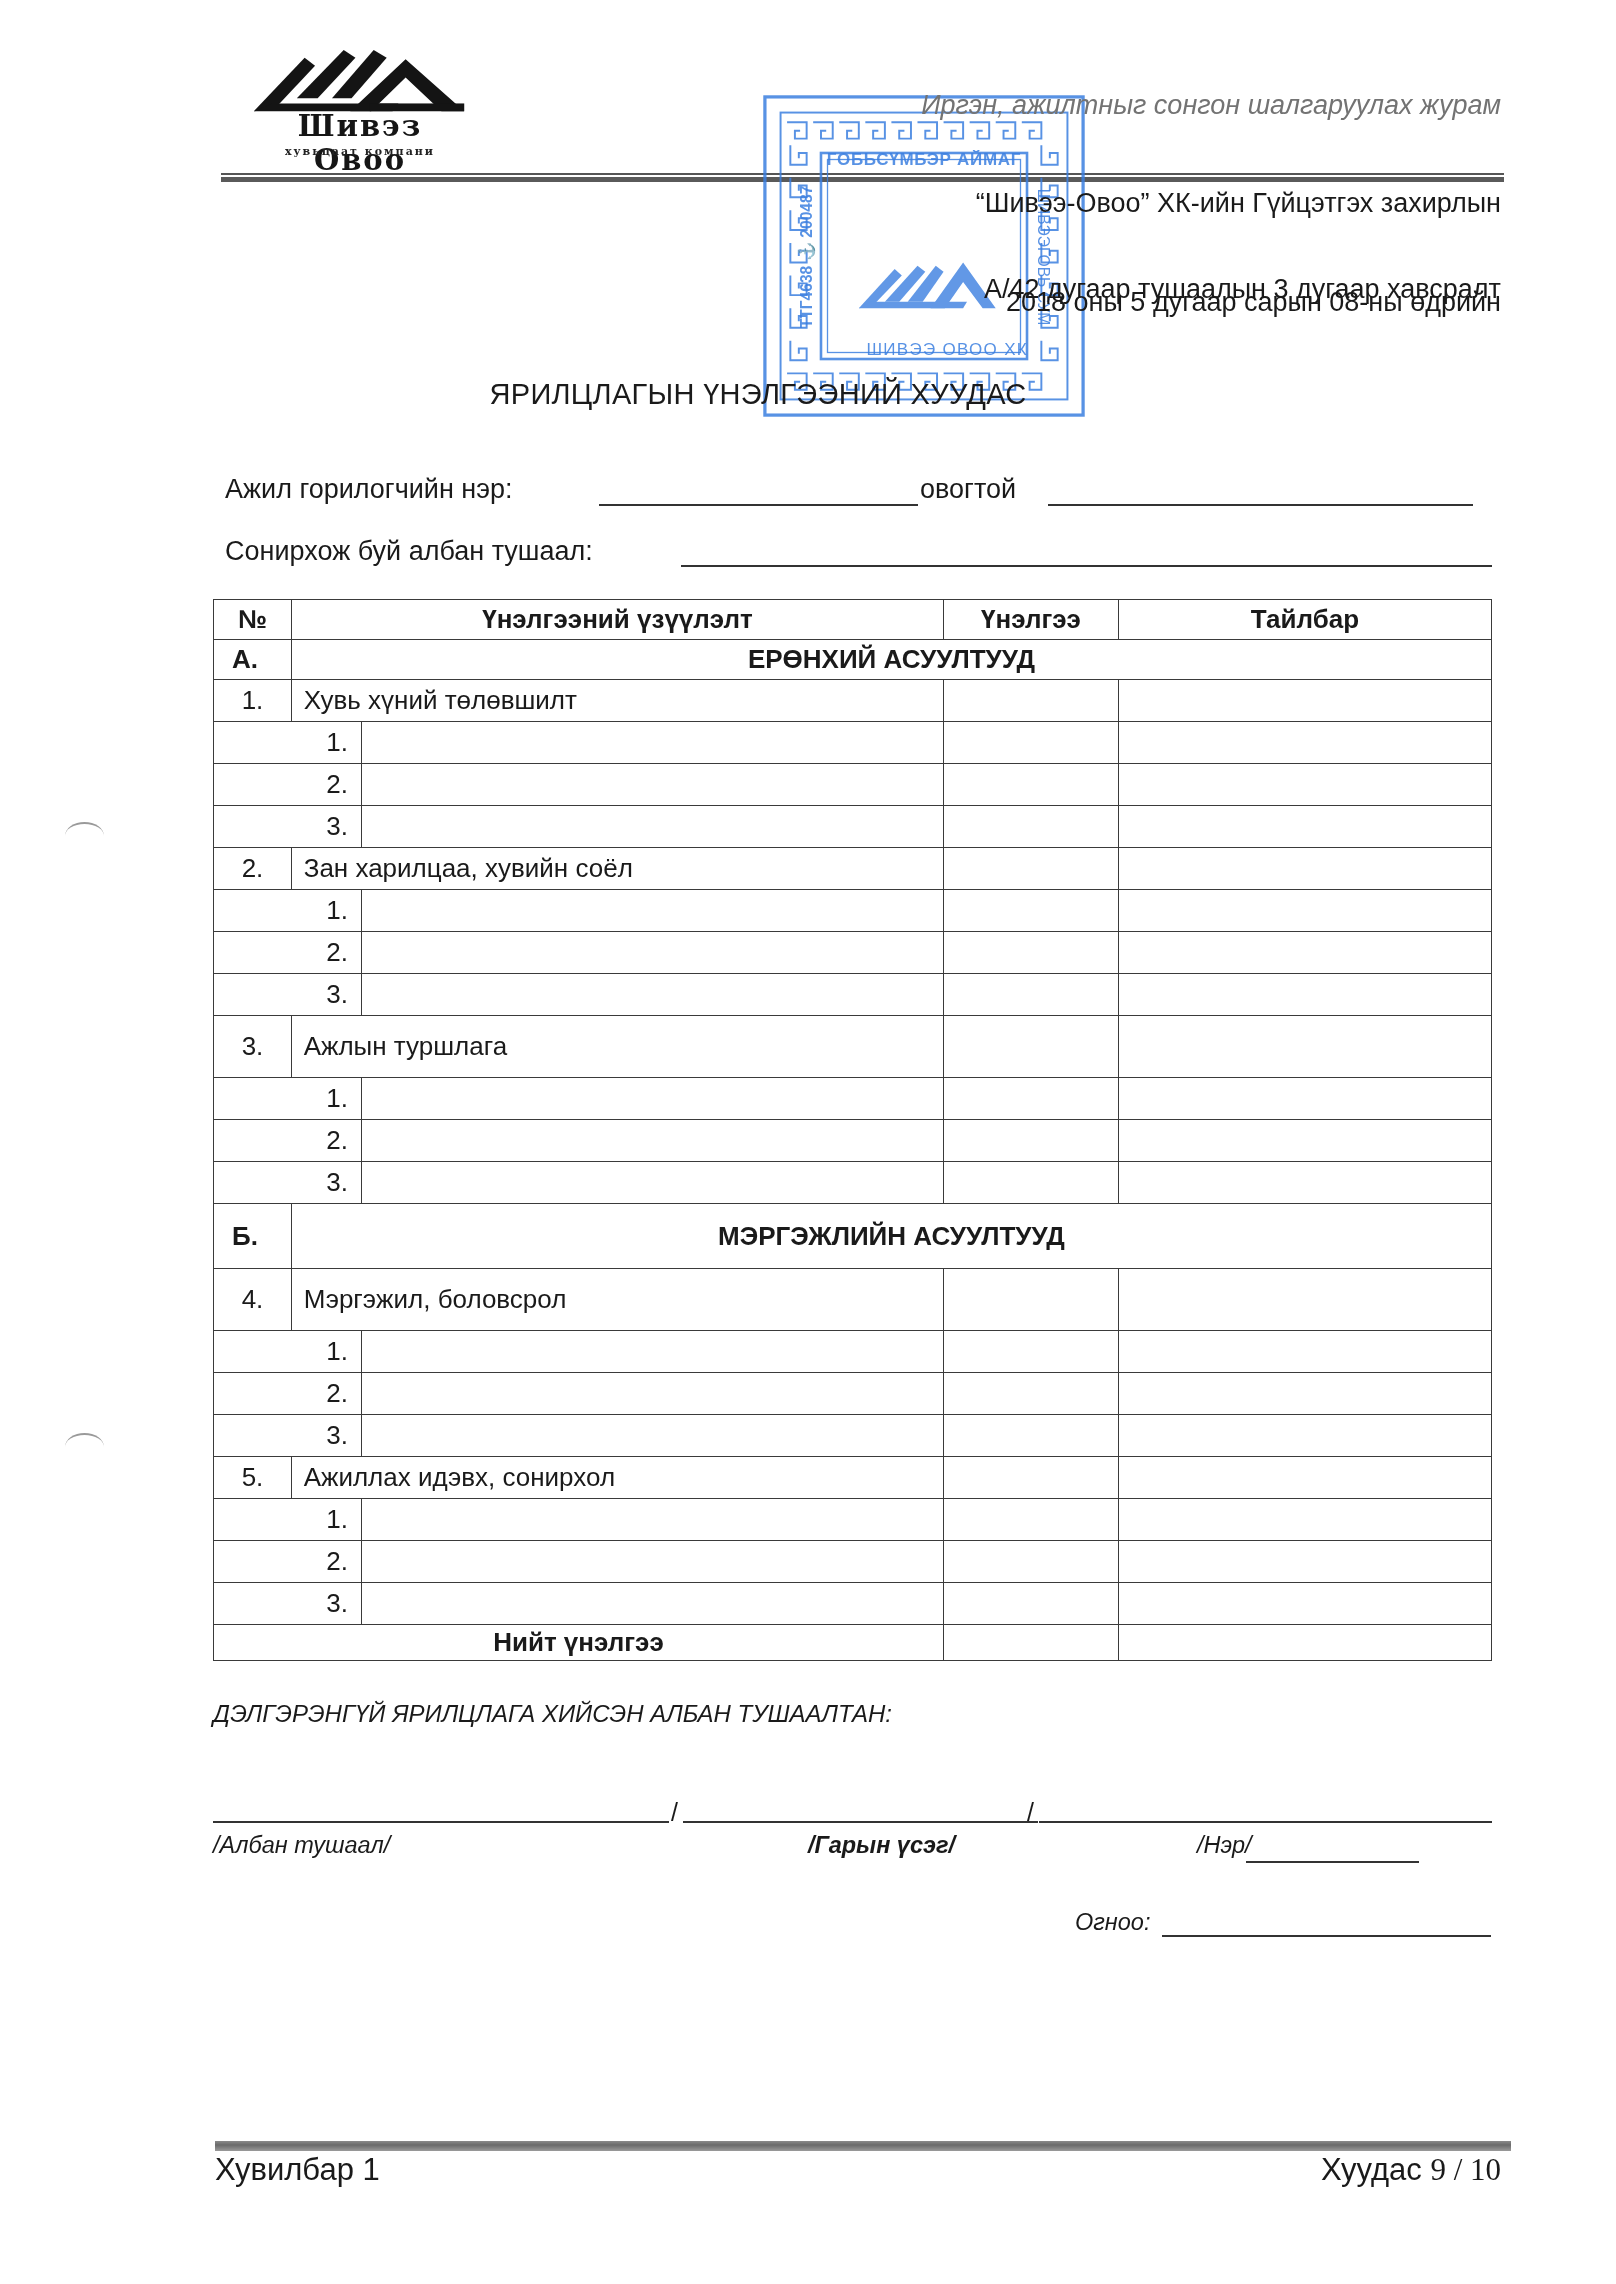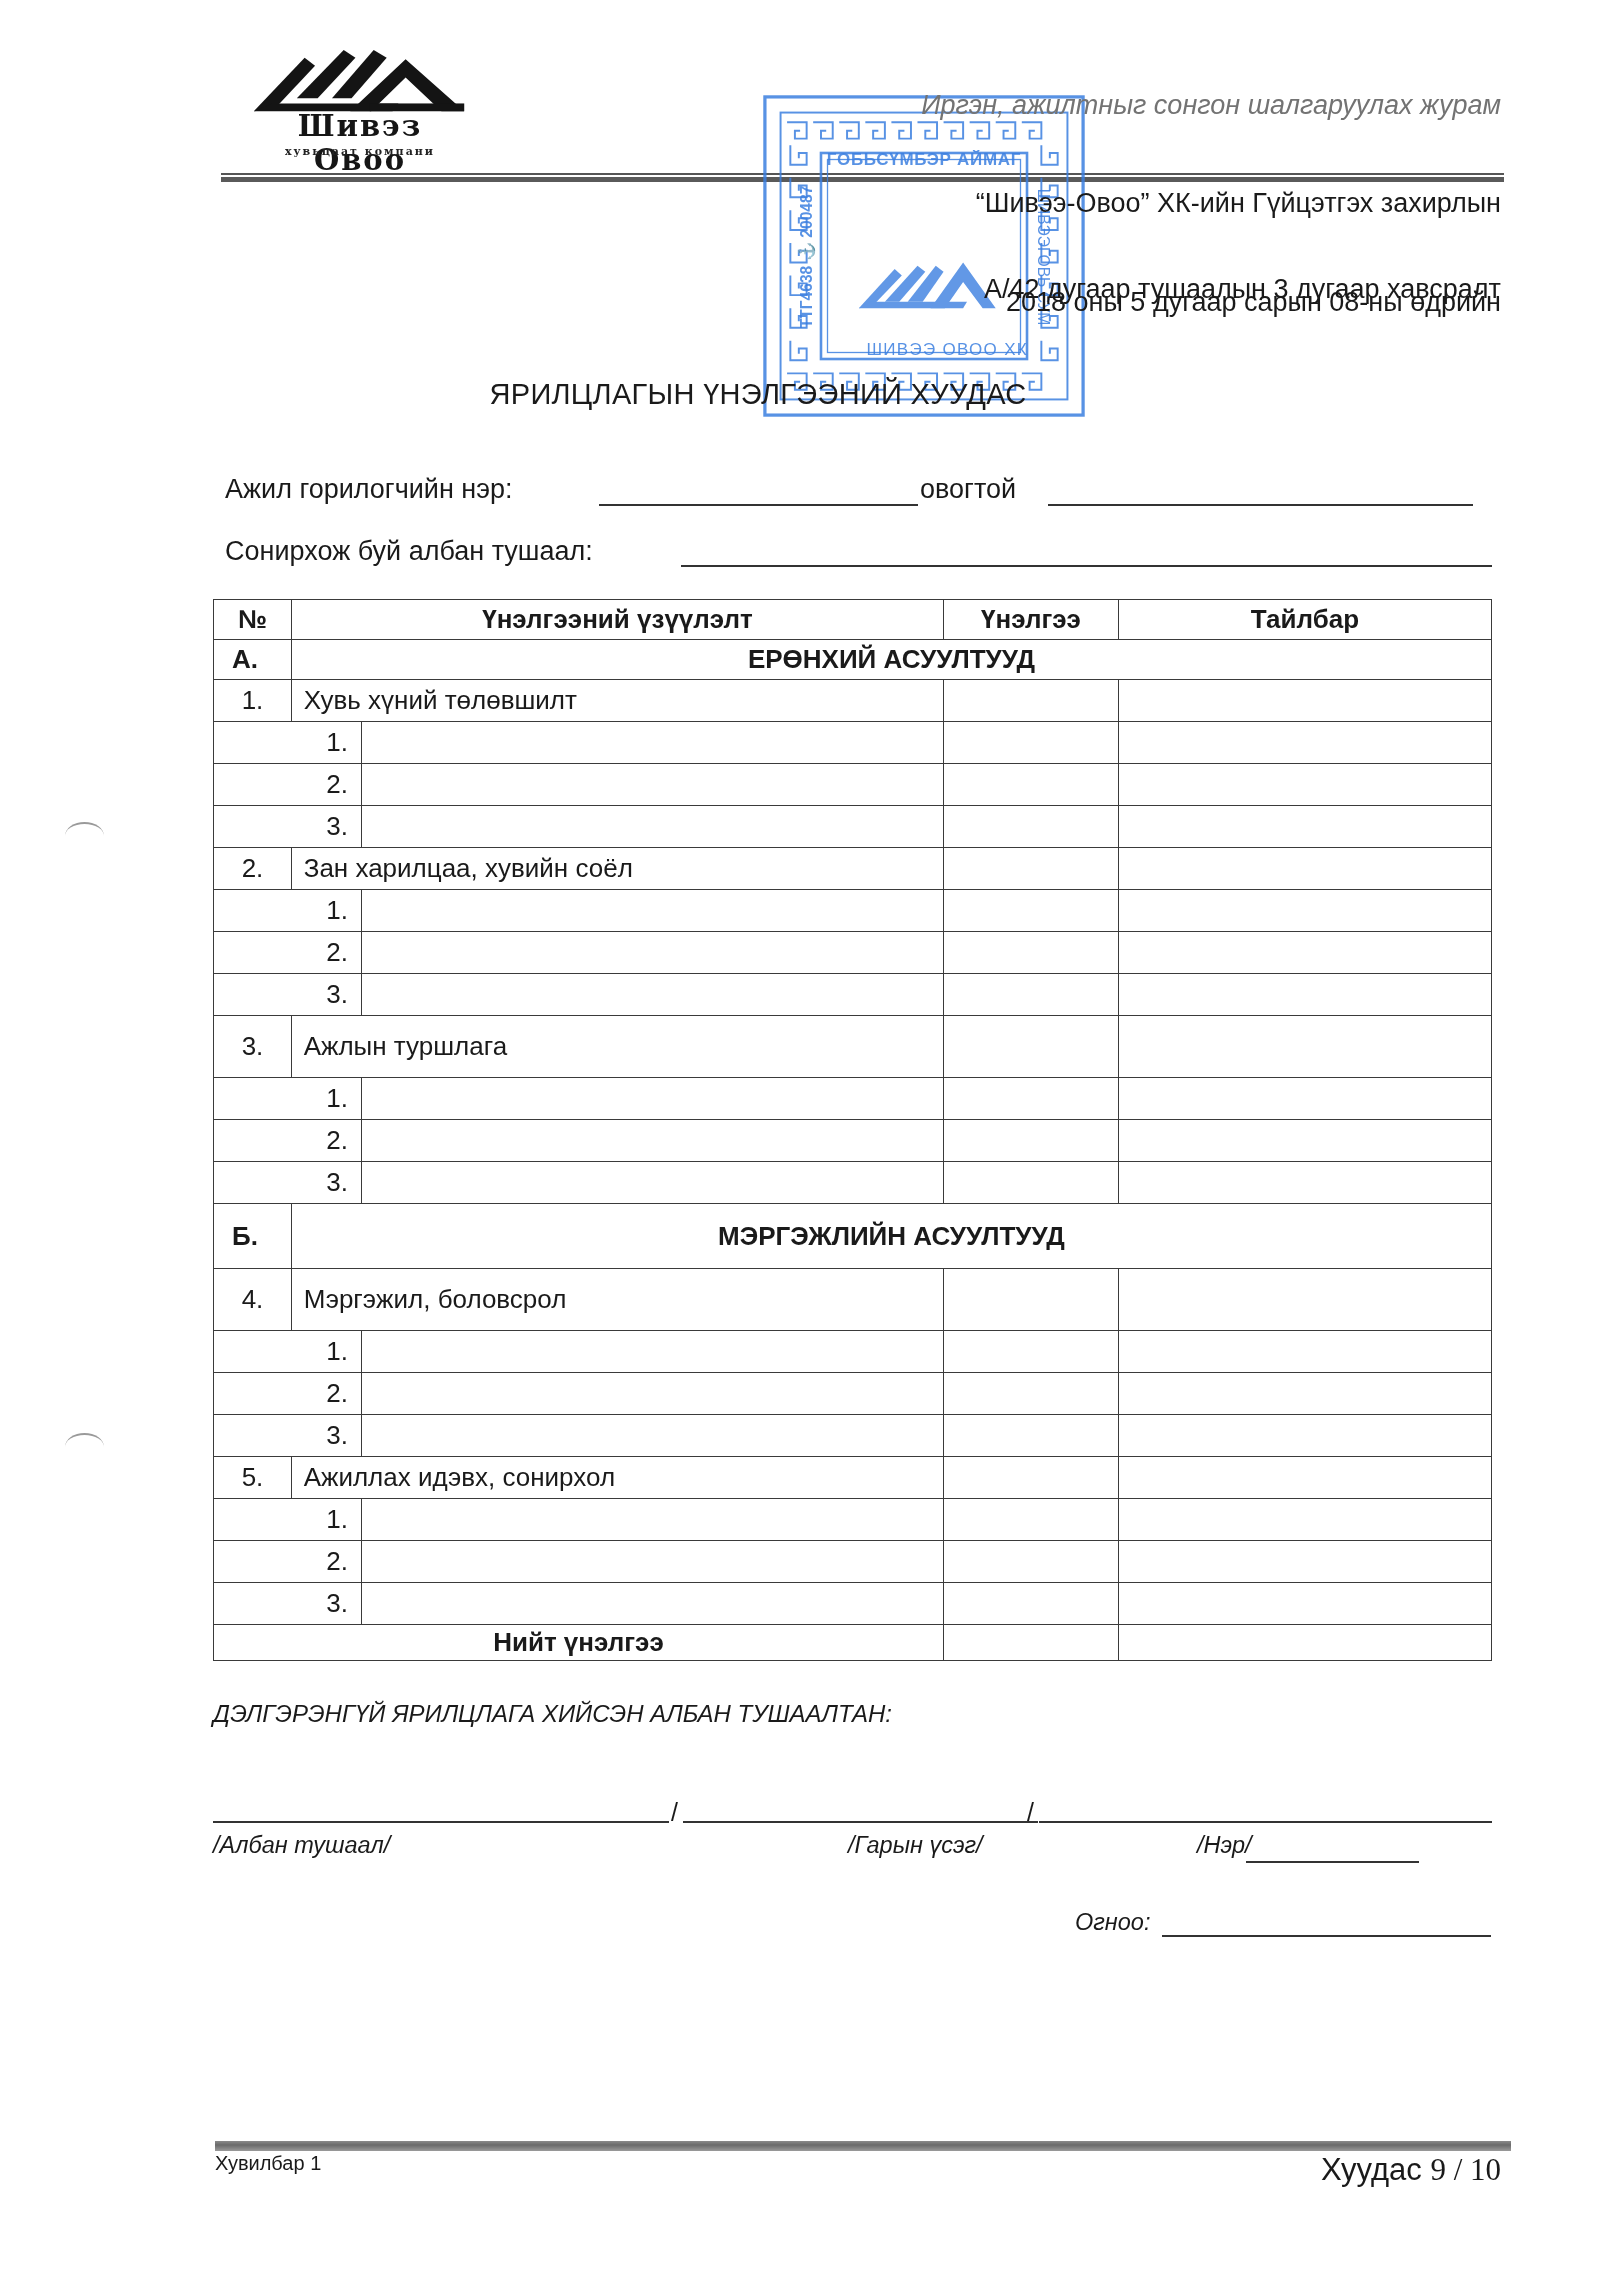--- a/index.html
+++ b/index.html
@@ -35,21 +35,21 @@
     .section-code { font-weight:bold; text-align:left; padding-left:18px; }
     .section-title { font-weight:bold; text-align:center; }
     .total-label { font-weight:bold; text-align:center; }
     
     .sig-heading { position:absolute; left:213px; top:1700px; font-style:italic; font-size:24px; }
     .sig-caption { position:absolute; font-style:italic; font-size:23.5px; }
     .slash { position:absolute; font-size:25px; }
     
     .footer-rule { position:absolute; left:215px; top:2141px; width:1296px; height:10.4px;
                    background:linear-gradient(#8a8a8a,#6a6a6a 40%,#9a9a9a); }
-    .footer-left { position:absolute; left:215px; top:2152px; font-size:20px;text-align:right; }
+    .footer-left { position:absolute; left:215px; top:2152px; font-size:31px;text-align:right; }
     .footer-right { position:absolute; right:115px; top:2152px; font-size:31px; }
     .footer-right .pg { font-family:"Liberation Serif", serif; }
   </style>
 </head>
 <body>
 
 <div class="punch" style="left:65px;top:822px;"></div>
 <div class="punch" style="left:65px;top:1433px;"></div>
 
 <svg id="logo" class="abs" viewBox="0 0 350 190">
@@ -266,21 +266,21 @@
     </table>
 </div>
 
 <div class="sig-heading">ДЭЛГЭРЭНГҮЙ ЯРИЛЦЛАГА ХИЙСЭН АЛБАН ТУШААЛТАН:</div>
 <div class="blank" style="left:213px;top:1821px;width:456px;"></div>
 <div class="slash" style="left:671px;top:1798px;">/</div>
 <div class="blank" style="left:683px;top:1821px;width:355px;"></div>
 <div class="slash" style="left:1027px;top:1798px;">/</div>
 <div class="blank" style="left:1039px;top:1821px;width:453px;"></div>
 <div class="sig-caption" style="left:213px;top:1832px;">/Албан тушаал/</div>
-<div class="sig-caption" style="left:848px;top:1832px;">/Гарын үсэг/</div>
+<div class="sig-caption" style="left:808px;top:1832px;font-weight:bold;">/Гарын үсэг/</div>
 <div class="sig-caption" style="left:1197px;top:1832px;">/Нэр/</div>
 <div class="blank" style="left:1246px;top:1861px;width:173px;"></div>
 <div class="sig-caption" style="left:1075px;top:1909px;">Огноо:</div>
 <div class="blank" style="left:1162px;top:1935px;width:329px;"></div>
 
 <div class="footer-rule"></div>
 <div class="footer-left">Хувилбар 1</div>
 <div class="footer-right">
   <span>Хуудас</span>
   <span class="pg">9 / 10</span>

